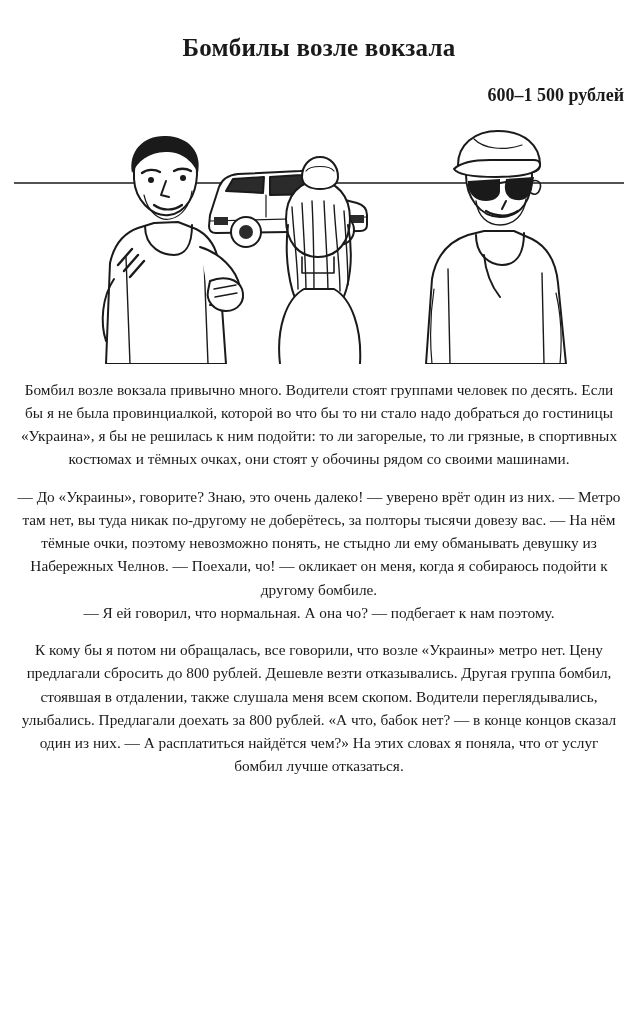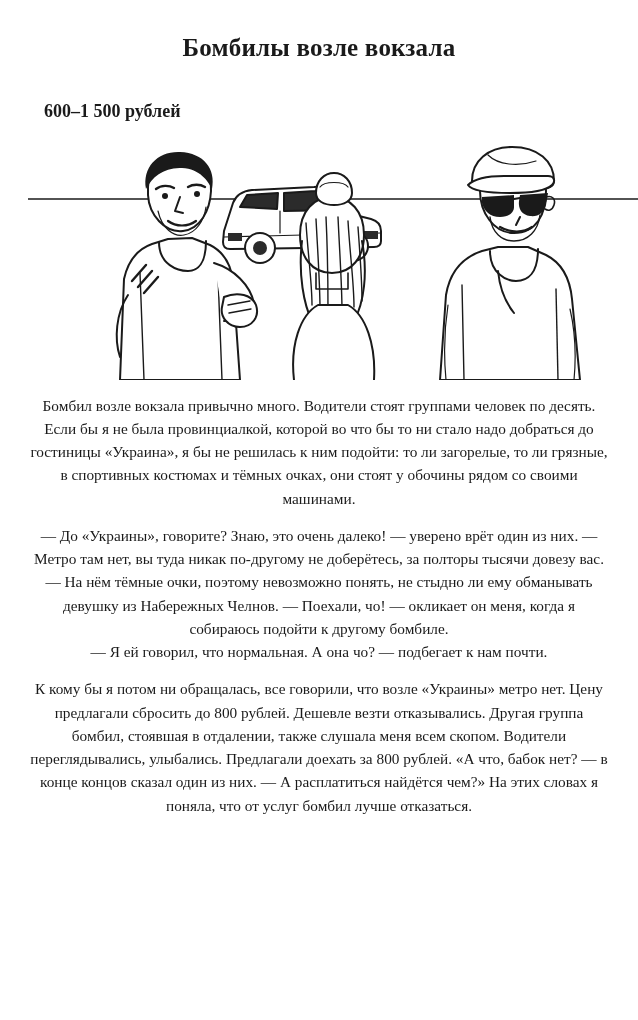--- a/index.html
+++ b/index.html
@@ -12,35 +12,35 @@
     height: 1020px;
     overflow: hidden;
     font-family: "Liberation Serif", "DejaVu Serif", serif;
     color: #1a1a1a;
   }
   .page {
     position: relative;
     width: 638px;
     height: 1020px;
     box-sizing: border-box;
-    padding: 0 28px;
+    padding: 0 14px;
   }
   .title {
     text-align: center;
     font-size: 25px;
     font-weight: bold;
     letter-spacing: 0.2px;
     margin: 0;
     padding-top: 33px;
     line-height: 1.2;
   }
   .subtitle {
-    text-align: left;
+    text-align: right;
     font-size: 18px;
-    margin: 16px;
+    margin: 0;
     padding-top: 22px;
     line-height: 1.2;
   }
   .illustration {
     position: relative;
     width: 610px;
     height: 235px;
     margin: 22px auto 0 auto;
     overflow: hidden;
   }
@@ -167,17 +167,17 @@
         <path d="M462 72 C464 88 474 96 486 96 C500 96 510 86 512 70" stroke-width="1.4"></path>
 
         <path d="M518 52 C524 50 528 54 526 60 C524 66 520 66 517 64" stroke-width="1.6"></path>
       </g>
     </svg>
   </div>
 
   <div class="body-text">
     <p class="para">Бомбил возле вокзала привычно много. Водители стоят группами человек по десять. Если бы я не была провинциалкой, которой во что бы то ни стало надо добраться до гостиницы «Украина», я бы не решилась к ним подойти: то ли загорелые, то ли грязные, в спортивных костюмах и тёмных очках, они стоят у обочины рядом со своими машинами.</p>
     <p class="para tight">— До «Украины», говорите? Знаю, это очень далеко! — уверено врёт один из них. — Метро там нет, вы туда никак по-другому не доберётесь, за полторы тысячи довезу вас. — На нём тёмные очки, поэтому невозможно понять, не стыдно ли ему обманывать девушку из Набережных Челнов. — Поехали, чо! — окликает он меня, когда я собираюсь подойти к другому бомбиле.</p>
-    <p class="para">— Я ей говорил, что нормальная. А она чо? — подбегает к нам почти.</p>
+    <p class="para">— Я ей говорил, что нормальная. А она чо? — подбегает к нам поэтому.</p>
     <p class="para">К кому бы я потом ни обращалась, все говорили, что возле «Украины» метро нет. Цену предлагали сбросить до 800 рублей. Дешевле везти отказывались. Другая группа бомбил, стоявшая в отдалении, также слушала меня всем скопом. Водители переглядывались, улыбались. Предлагали доехать за 800 рублей. «А что, бабок нет? — в конце концов сказал один из них. — А расплатиться найдётся чем?» На этих словах я поняла, что от услуг бомбил лучше отказаться.</p>
   </div>
 
 </div>
 
 </body></html>

